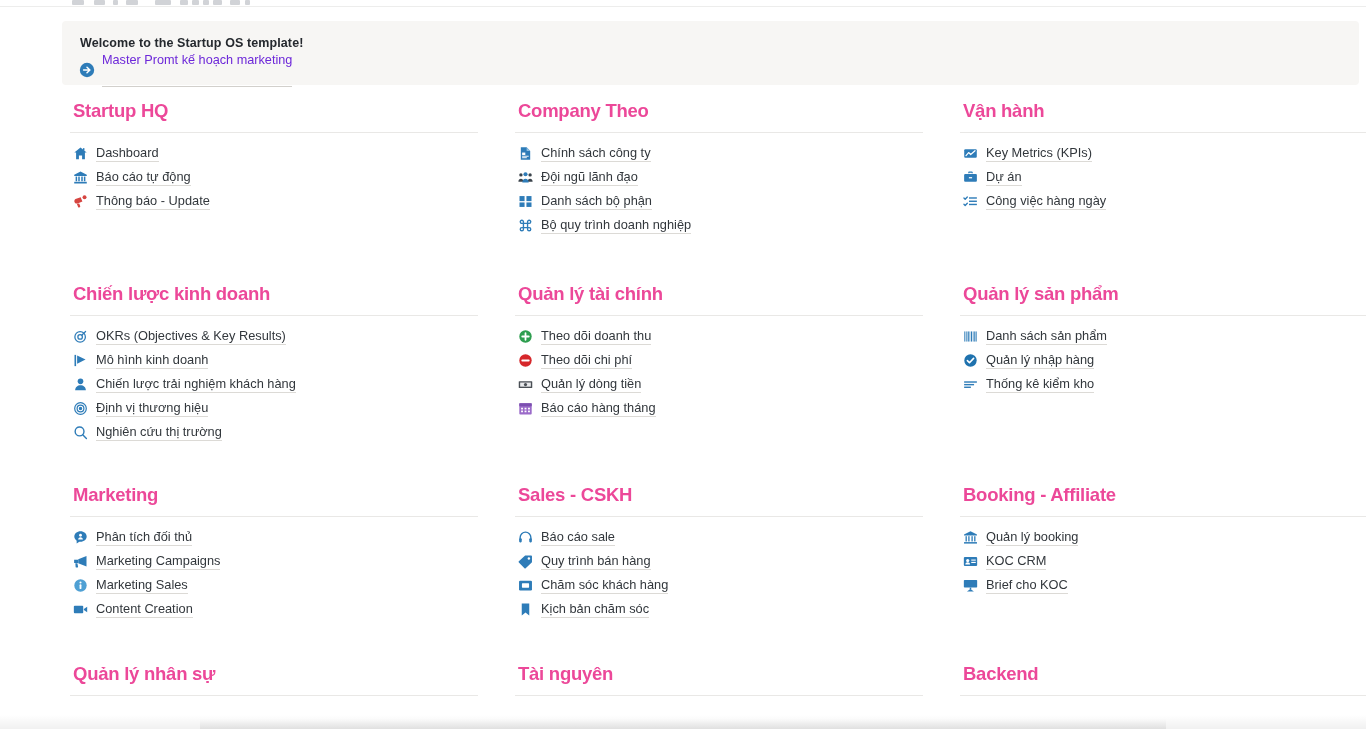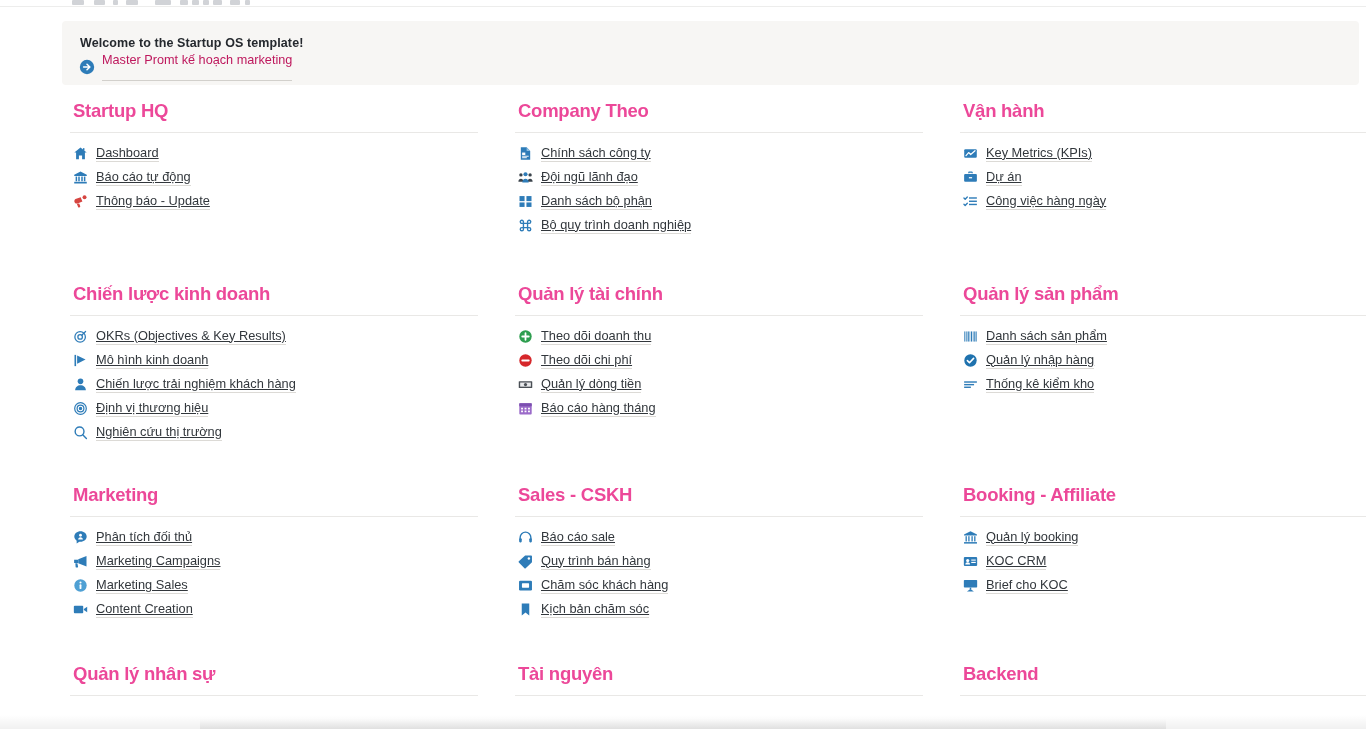--- a/index.html
+++ b/index.html
@@ -49,23 +49,23 @@
     position: absolute; left: 18px; top: 15px;
     font-size: 12.5px; font-weight: bold;
     color: #25292e; letter-spacing: .1px;
   }
   .callout-link-row {
     position: absolute; left: 17px; top: 32px;
     display: flex; align-items: center; gap: 7px;
   }
   .callout-link-row .ico { width: 16px; height: 16px; display:block; }
   .callout-link-text {
-    font-size: 12.7px; color: #be185d;
+    font-size: 12.7px; color: #6d28d9;
     border-bottom: 1px solid #d2d0cc;
-    padding-bottom: 13px; cursor: pointer;
+    padding-bottom: 19px; cursor: pointer;
   }
 
   
   .grid {
     position: absolute;
     left: 70px; top: 100px;
     width: 1300px;
   }
   .row { display: flex; }
   .col { width: 408px; margin-right: 37px; }
@@ -91,21 +91,20 @@
   .link-row .ico {
     width: 15px; height: 15px;
     flex: 0 0 15px; display: block;
   }
   .link-label {
     font-size: 12.8px; color: #32373c;
     border-bottom: 1px solid #dcdad6;
     padding-bottom: 1px;
     line-height: 15px;
     white-space: nowrap;
-    text-decoration: underline;
   }
 
   .row-1 { margin-bottom: 46px; }
   .row-2 { margin-bottom: 40px; }
   .row-3 { margin-bottom: 42px; }
 
   
   .bottom-shadow {
     position: absolute; left: 0; bottom: 0;
     width: 1366px; height: 14px;

